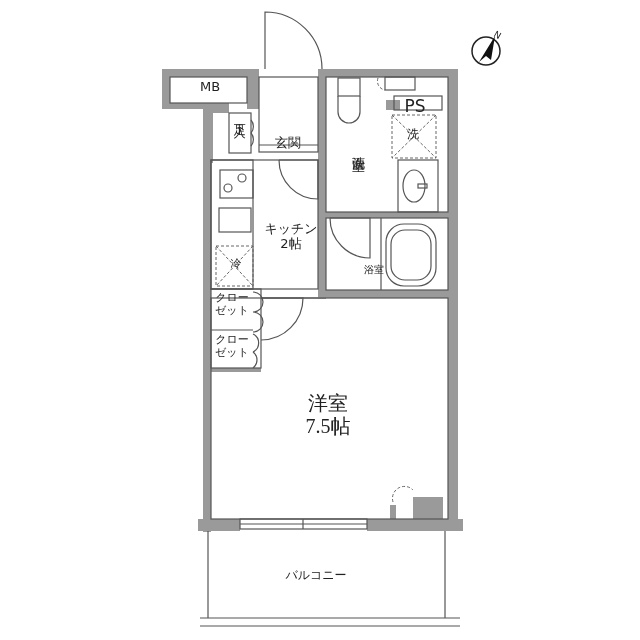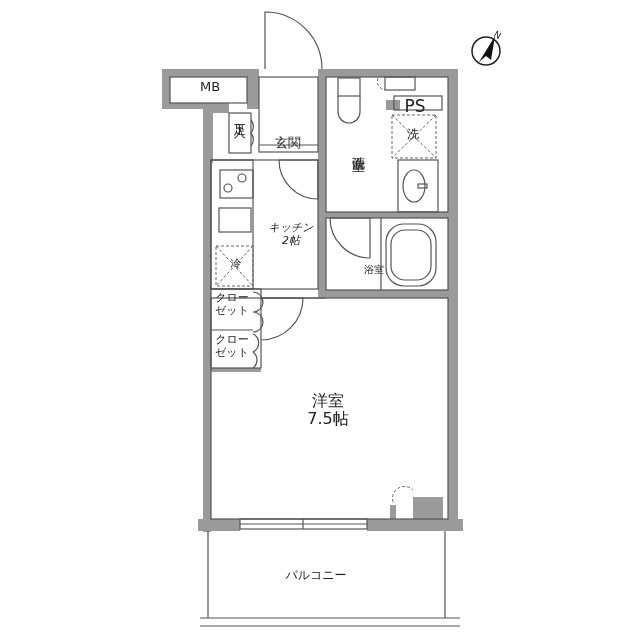--- a/index.html
+++ b/index.html
@@ -109,34 +109,34 @@
 
 <span class="lbl" style="left:494px;top:30px;font-size:9px;transform:rotate(30deg);">N</span>
 
 <span class="lbl" style="left:190px;top:80px;width:40px;font-size:13px;">MB</span>
 <span class="lbl" style="left:268px;top:96px;width:40px;font-size:13px;margin-top:40px;">玄関</span>
 <span class="lbl v" style="left:232px;top:114px;font-size:12px;">下足入</span>
 <span class="lbl v" style="left:350px;top:146px;font-size:13px;">洗面室</span>
 <span class="lbl" style="left:400px;top:97px;width:30px;font-size:17px;">PS</span>
 <span class="lbl" style="left:402px;top:128px;width:22px;font-size:12px;">洗</span>
 
-<div class="lbl" style="left:256px;top:222px;width:70px;font-size:11px;font-style:italic;">
+<div class="lbl" style="left:256px;top:222px;width:70px;font-size:13px;">
   <div>キッチン</div>
   <div>2帖</div>
 </div>
 <span class="lbl" style="left:226px;top:258px;width:20px;font-size:11px;">冷</span>
 <span class="lbl" style="left:354px;top:264px;width:40px;font-size:10px;">浴室</span>
 
 <div class="lbl" style="left:211px;top:292px;width:42px;font-size:11px;">
   <div>クロー</div>
   <div>ゼット</div>
 </div>
 <div class="lbl" style="left:211px;top:334px;width:42px;font-size:11px;">
   <div>クロー</div>
   <div>ゼット</div>
 </div>
 
-<div class="lbl" style="left:288px;top:392px;width:80px;font-size:16px;">
+<div class="lbl" style="left:288px;top:392px;width:80px;font-size:20px;font-family:Liberation Serif, serif;">
   <div>洋室</div>
   <div>7.5帖</div>
 </div>
 
 <span class="lbl" style="left:266px;top:569px;width:100px;font-size:12px;">バルコニー</span>
 
 </body></html>

